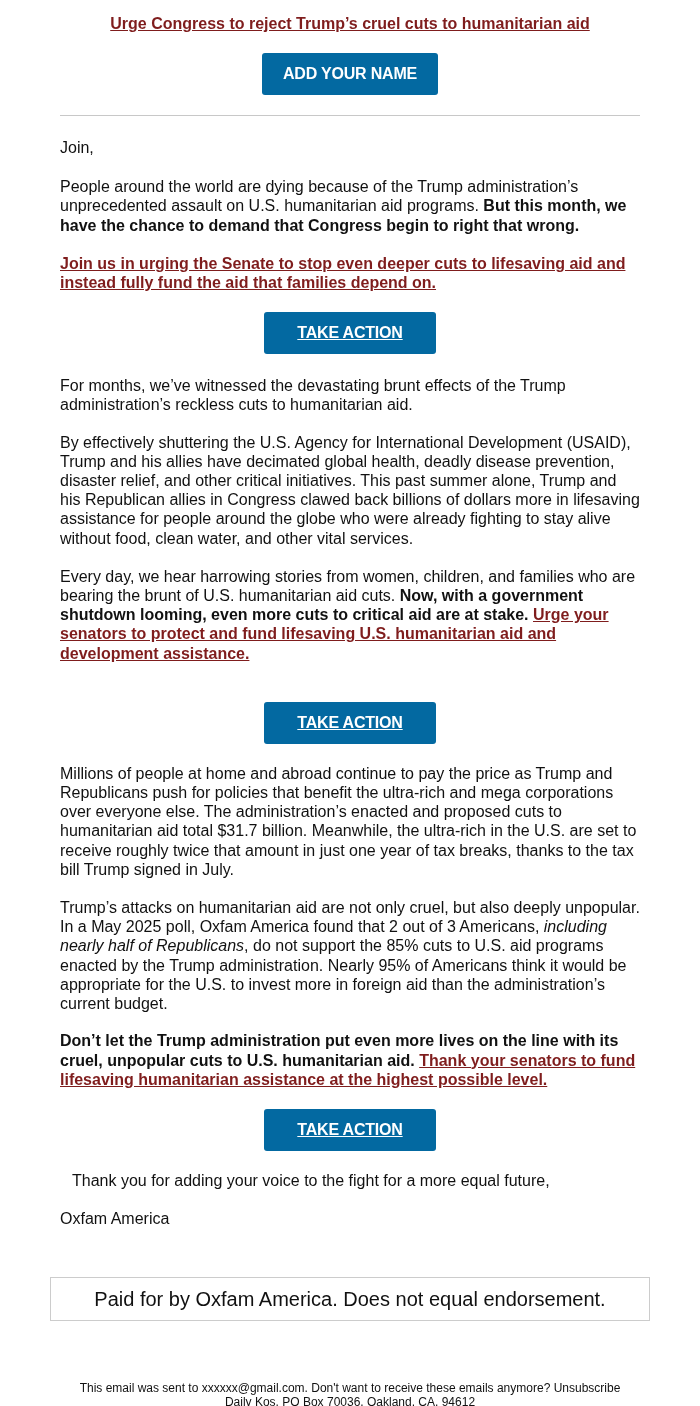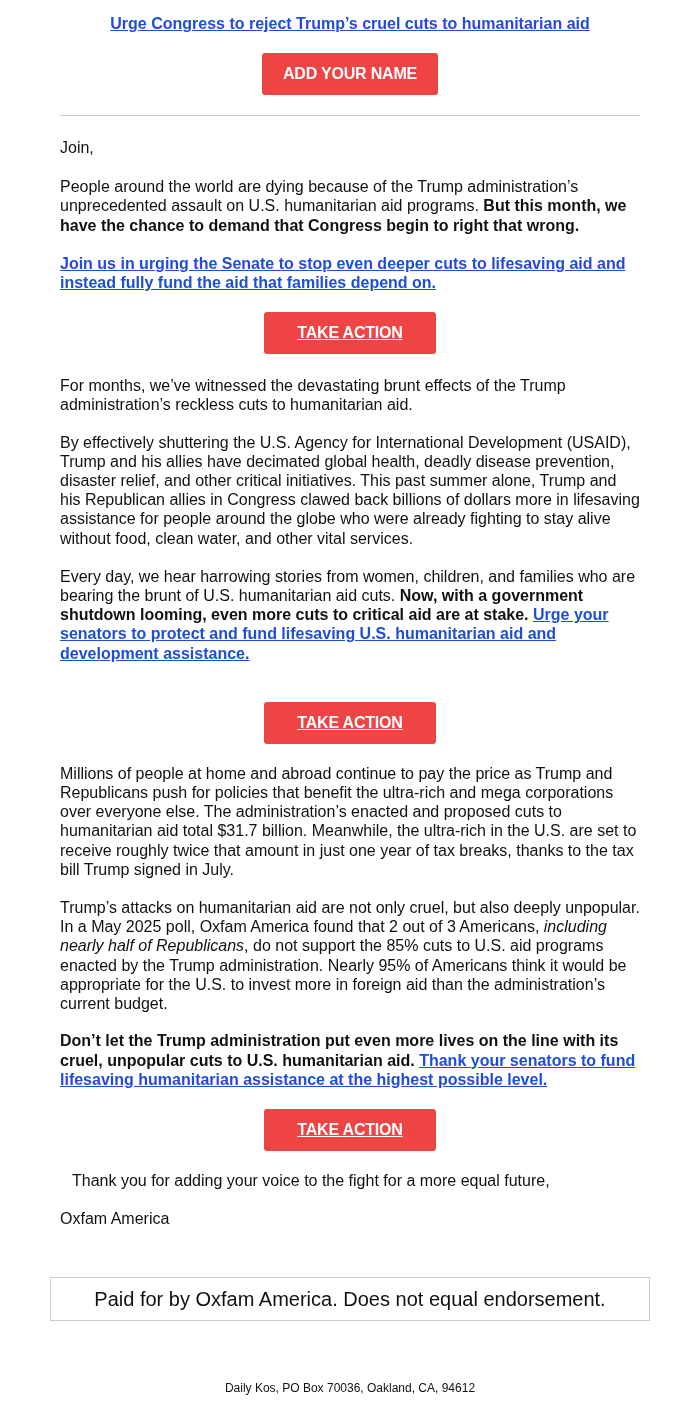--- a/index.html
+++ b/index.html
@@ -21,29 +21,29 @@
       position: relative;
     }
     .headline {
       text-align: center;
       padding-top: 14px;
       font-size: 16px;
       font-weight: bold;
       line-height: 20px;
     }
     a {
-      color: #1d4ed8;
+      color: #7f1d1d;
       text-decoration: underline;
     }
     .btn-row {
       text-align: center;
     }
     .btn {
       display: inline-block;
-      background: #ef4444;
+      background: #0369a1;
       color: #ffffff;
       font-weight: bold;
       font-size: 16px;
       text-decoration: none;
       border-radius: 3px;
       text-align: center;
       line-height: 42px;
       height: 42px;
       letter-spacing: -0.2px;
     }
@@ -148,14 +148,15 @@
 
   <p class="p9">Thank you for adding your voice to the fight for a more equal future,</p>
 
   <p class="p10">Oxfam America</p>
 
 </div>
 
 <div class="disclaimer">Paid for by Oxfam America. Does not equal endorsement.</div>
 
 <div class="footer">
+  <div><span>This email was sent to xxxxxx@gmail.com. Don't want to receive these emails anymore? </span><a href="#">Unsubscribe</a></div>
   <div>Daily Kos, PO Box 70036, Oakland, CA, 94612</div>
 </div>
 
 </body></html>

